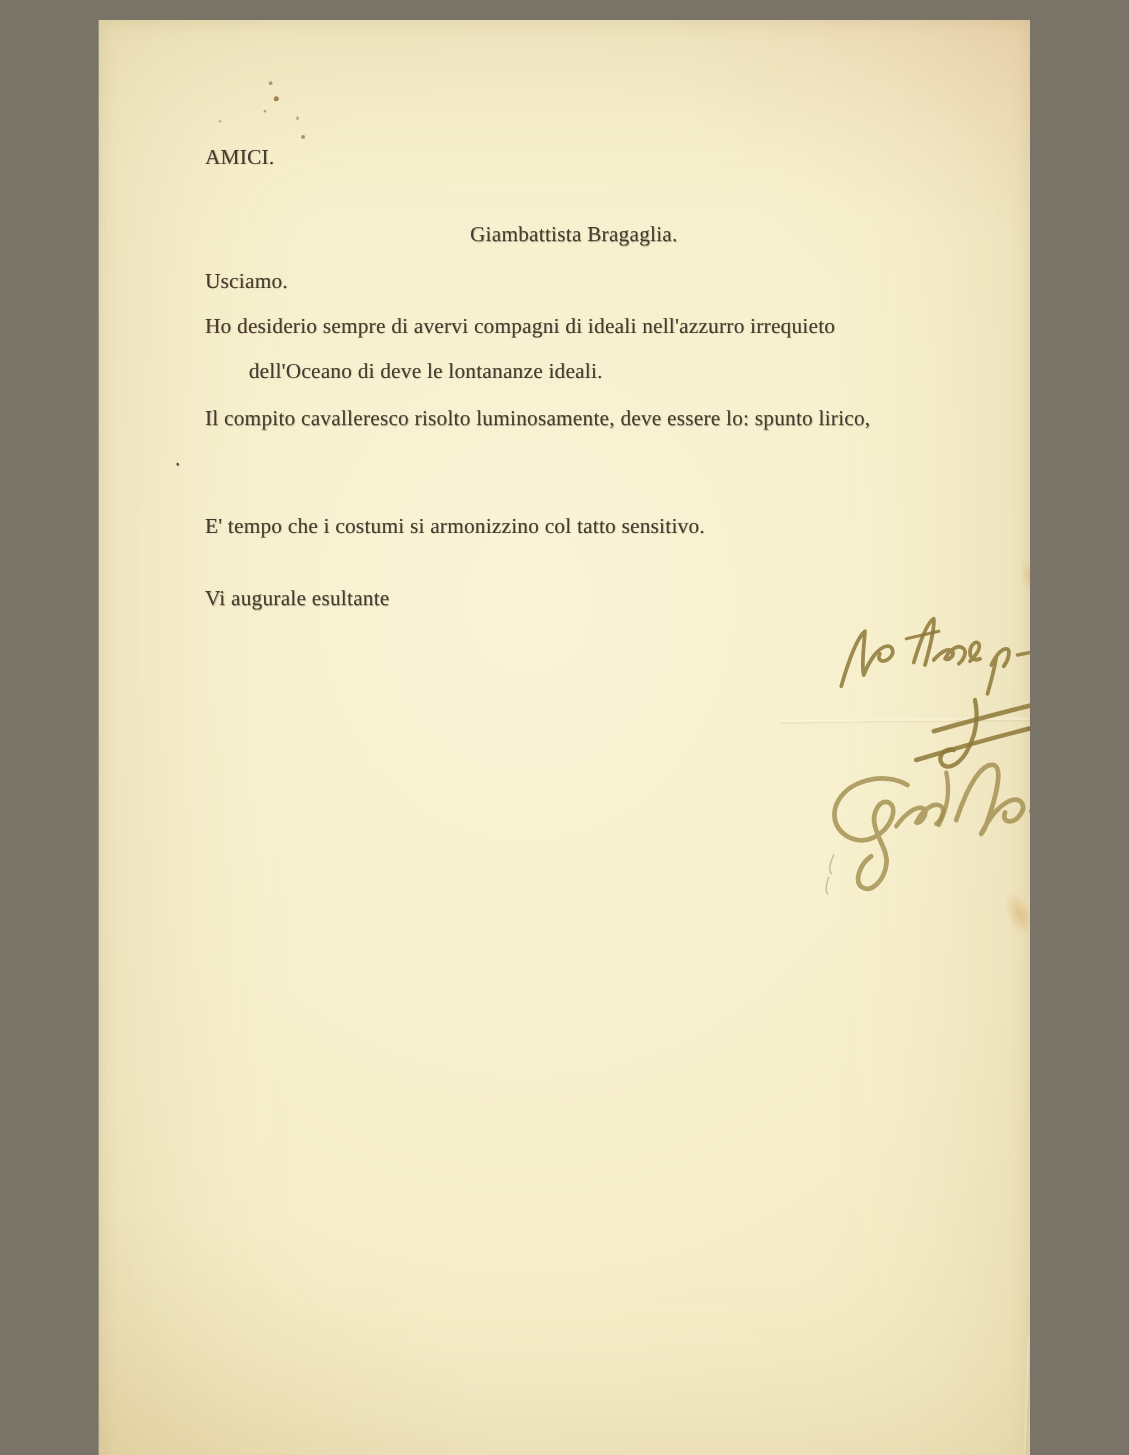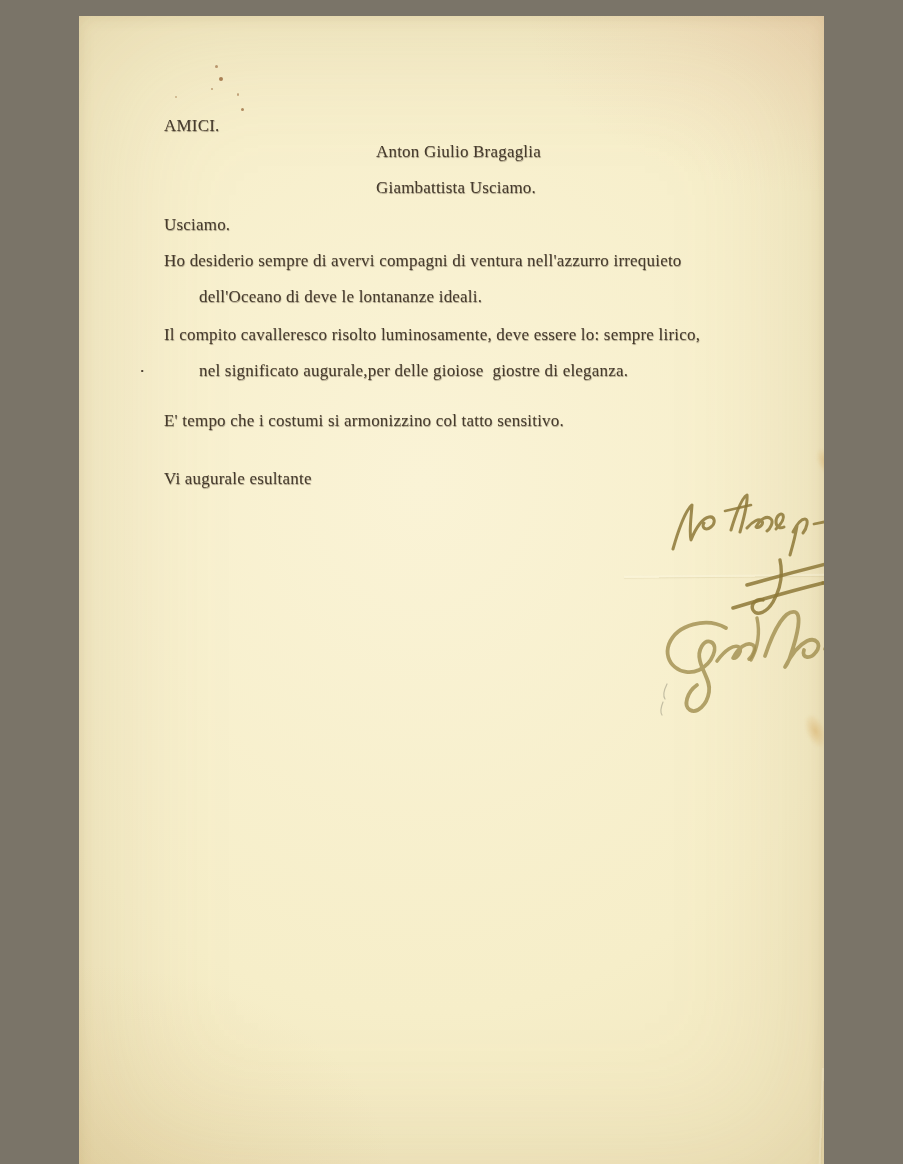--- a/index.html
+++ b/index.html
@@ -73,27 +73,25 @@
   <span class="speck" style="left:162px;top:92px;width:3px;height:3px;opacity:.65"></span>
   <span class="speck" style="left:38px;top:1150px;width:2px;height:3px;opacity:.6;background:#b04030"></span>
 
   <div class="stain" style="left:739px;top:431px;width:17px;height:31px;transform:rotate(-28deg)"></div>
   <div class="stain" style="left:727px;top:697px;width:19px;height:36px;transform:rotate(-22deg)"></div>
 
   <div class="crease-h"></div>
   <div class="crease-v"></div>
 
   <div class="line" style="left:85px;top:100px">AMICI.</div>
-  <div class="line" style="left:297px;top:126px">Anton Giulio Bragaglia</div>
-  <div class="line" style="left:297px;top:162px">Giambattista Usciamo.</div>
+  <div class="line" style="left:297px;top:162px">Giambattista Bragaglia.</div>
   <div class="line" style="left:85px;top:199px">Usciamo.</div>
-  <div class="line" style="left:85px;top:235px">Ho desiderio sempre di avervi compagni di ventura nell'azzurro irrequieto</div>
+  <div class="line" style="left:85px;top:235px">Ho desiderio sempre di avervi compagni di ideali nell'azzurro irrequieto</div>
   <div class="line" style="left:120px;top:271px">dell'Oceano di deve le lontananze ideali.</div>
-  <div class="line" style="left:85px;top:309px">Il compito cavalleresco risolto luminosamente, deve essere lo: sempre lirico,</div>
-  <div class="line" style="left:120px;top:345px">nel significato augurale,per delle gioiose  giostre di eleganza.</div>
+  <div class="line" style="left:85px;top:309px">Il compito cavalleresco risolto luminosamente, deve essere lo: spunto lirico,</div>
   <div class="line" style="left:85px;top:395px">E' tempo che i costumi si armonizzino col tatto sensitivo.</div>
   <div class="line" style="left:85px;top:453px">Vi augurale esultante</div>
 
   <span class="stray">.</span>
 
   <svg class="hand" width="903" height="1164" viewBox="0 0 903 1164">
 
     <g aria-label="15">
       <path class="pencil" stroke-width="2.4" d="M817,33 C810,55 803,78 799,93"></path>
       <path class="pencil" stroke-width="2.2" d="M858,26 C853,44 848,60 845,70 C842,84 828,96 820,87 C814,79 825,66 837,69 C843,70 847,74 845,79"></path>

